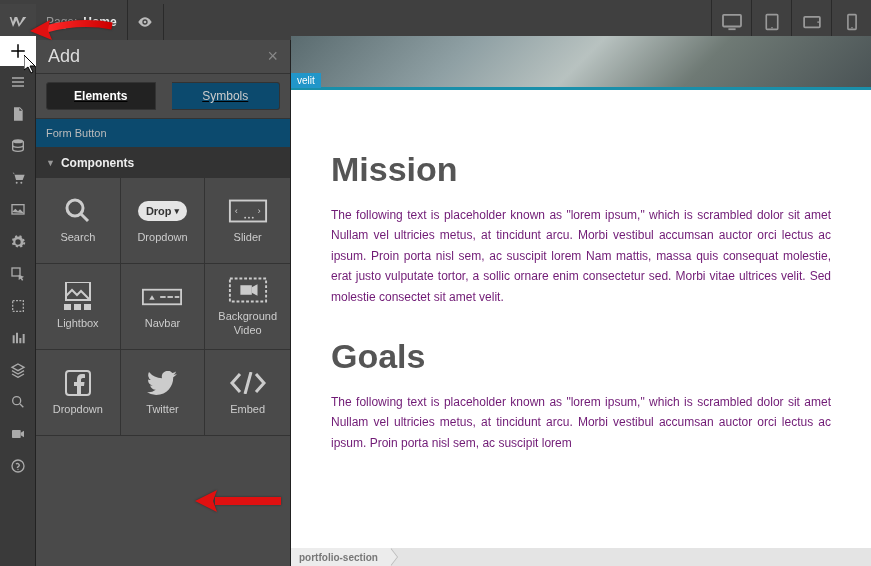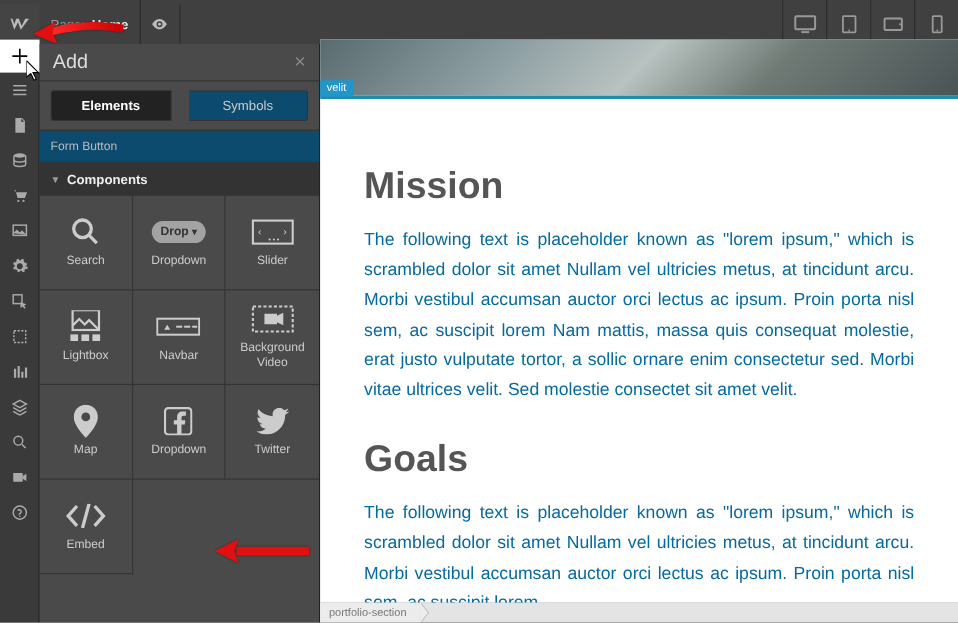--- a/index.html
+++ b/index.html
@@ -22,46 +22,46 @@
 .rail-btn { width: 36px; height: 32px; display: flex; align-items: center; justify-content: center; }
 .rail-btn svg { width: 16px; height: 16px; fill: #aaa; }
 .rail-btn.plus { background:#fff; height:30px; }
 .rail-btn.plus svg { fill:#000; width:18px; height:18px; }
 
 
 .add-panel { position: absolute; left: 36px; top: 40px; width: 255px; bottom: 0; background: #4a4a4a; border-right: 1px solid #222; display:flex; flex-direction:column; }
 .panel-header { height: 34px; display: flex; align-items: center; padding: 0 12px; border-bottom: 1px solid #333; }
 .panel-header h2 { color: #ddd; font-size: 18px; font-weight: normal; flex:1; }
 .close-x { color:#888; font-size:18px; cursor:pointer; }
-.tabs-row { display:flex; padding:8px 10px; gap:16px; }
+.tabs-row { display:flex; padding:8px 10px; gap:16px;text-decoration:underline; }
 .seg-tab { flex:1; text-align:center; font-size:12px; color:#ccc; padding:6px 0; background:#0c4a6e; border:1px solid #333; cursor:pointer; }
 .seg-tab.active { background:#222; color:#fff; font-weight:bold; }
 .seg-tab:first-child { border-radius:3px 0 0 3px; }
 .seg-tab:last-child { border-radius:0 3px 3px 0; border-left:none; }
 .sub-row { font-size:11px; color:#bbb; padding:8px 10px; border-top:1px solid #333; border-bottom:1px solid #333; background:#0c4a6e; }
 .sect-head { font-size:12px; color:#eee; font-weight:bold; padding:8px 10px; background:#333; display:flex; align-items:center; gap:6px; }
 .sect-head .tri { font-size:9px; color:#999; }
 .comp-grid { display:grid; grid-template-columns: repeat(3, 1fr); }
 .comp-item { height:86px; border-right:1px solid #333; border-bottom:1px solid #333; display:flex; flex-direction:column; align-items:center; justify-content:center; gap:6px; cursor:pointer; }
 .comp-item:nth-child(3n){ border-right:none; }
 .comp-label { font-size:11px; color:#ccc; text-align:center; line-height:1.2; }
 .comp-icon { width:40px; height:28px; display:flex; align-items:center; justify-content:center; }
 .comp-icon svg { fill:#ccc; }
-.pill { background:#a3a3a3; color:#333; font-size:11px; font-weight:bold; padding:4px 8px; border-radius:10px; display:flex; align-items:center; gap:3px; }
+.pill { background:#e5e5e5; color:#333; font-size:11px; font-weight:bold; padding:4px 8px; border-radius:10px; display:flex; align-items:center; gap:3px; }
 
 
 .canvas { position:absolute; left:291px; top:36px; right:0; bottom:18px; background:#fff; overflow:hidden; }
 .hero-img { height:54px; background:linear-gradient(135deg,#5a6b6f 0%, #8fa0a4 30%, #b8c2c0 50%, #6f7a75 70%, #4a5355 100%); border-bottom:3px solid #1a8faa; position:relative; }
 .sel-badge { position:absolute; bottom:-1px; left:0; background:#2196c9; color:#fff; font-size:10px; padding:2px 6px; }
 .content-pad { padding:60px 40px 40px 40px; color:#888; }
 .content-pad h1 { font-size:34px; color:#555; font-weight:bold; margin-bottom:16px; }
-.content-pad p { font-size:16px; line-height:1.7; color:#0369a1; text-align:justify; margin-bottom:30px; }
-
-
-.breadcrumb { position:absolute; left:291px; right:0; bottom:0; height:18px; background:#e4e4e4; display:flex; align-items:center; }
+.content-pad p { font-size:12px; line-height:1.7; color:#701a75; text-align:justify; margin-bottom:30px; }
+
+
+.breadcrumb { position:absolute; left:291px; right:0; bottom:0; height:18px; background:#e4e4e4; display:flex; align-items:center;font-weight:bold; }
 .crumb { font-size:10px; color:#777; padding:0 12px 0 8px; height:100%; display:flex; align-items:center; position:relative; background:#ececec; }
 .crumb::after { content:""; position:absolute; right:-7px; top:0; width:0; height:0; border-top:9px solid transparent; border-bottom:9px solid transparent; border-left:7px solid #ececec; z-index:1; }
 .crumb::before { content:""; position:absolute; right:-8px; top:0; width:0; height:0; border-top:9px solid transparent; border-bottom:9px solid transparent; border-left:7px solid #bbb; z-index:0; }
 
 
 .arrow { position:absolute; z-index:100; pointer-events:none; }
 .arrow svg { filter: drop-shadow(0 0 1px rgba(0,0,0,0.4)); }
 
 
 .cursor { position:absolute; z-index:101; pointer-events:none; }
@@ -279,29 +279,20 @@
           <svg width="42" height="28" viewBox="0 0 42 28">
             <rect x="2" y="2" width="38" height="24" fill="none" stroke="#ccc" stroke-width="2" stroke-dasharray="3 2"></rect>
             <rect x="13" y="9" width="12" height="10" fill="#ccc"></rect>
             <path d="M25 11l6-3v12l-6-3z" fill="#ccc"></path>
           </svg>
         </div>
       <span class="comp-label" style="white-space:pre-line">Background
 Video</span>
     </div>
 
-    <div class="comp-item">
-      <div class="comp-icon">
-          <svg width="22" height="30" viewBox="0 0 22 30">
-            <path d="M11 0C5 0 0 5 0 11c0 8 11 19 11 19s11-11 11-19C22 5 17 0 11 0z" fill="#ccc"></path>
-            <circle cx="11" cy="11" r="4" fill="#4a4a4a"></circle>
-          </svg>
-        </div>
-      <span class="comp-label">Map</span>
-    </div>
 
     <div class="comp-item">
       <div class="comp-icon">
           <svg width="26" height="26" viewBox="0 0 26 26">
             <rect x="1" y="1" width="24" height="24" rx="3" fill="none" stroke="#ccc" stroke-width="2"></rect>
             <path d="M16 25V16h3l.5-4H16v-2c0-1 .3-2 2-2h2V4.2C19.6 4.1 18.3 4 17 4c-3 0-5 1.8-5 5v3H9v4h3v9h4z" fill="#ccc"></path>
           </svg>
         </div>
       <span class="comp-label">Dropdown</span>
     </div>

